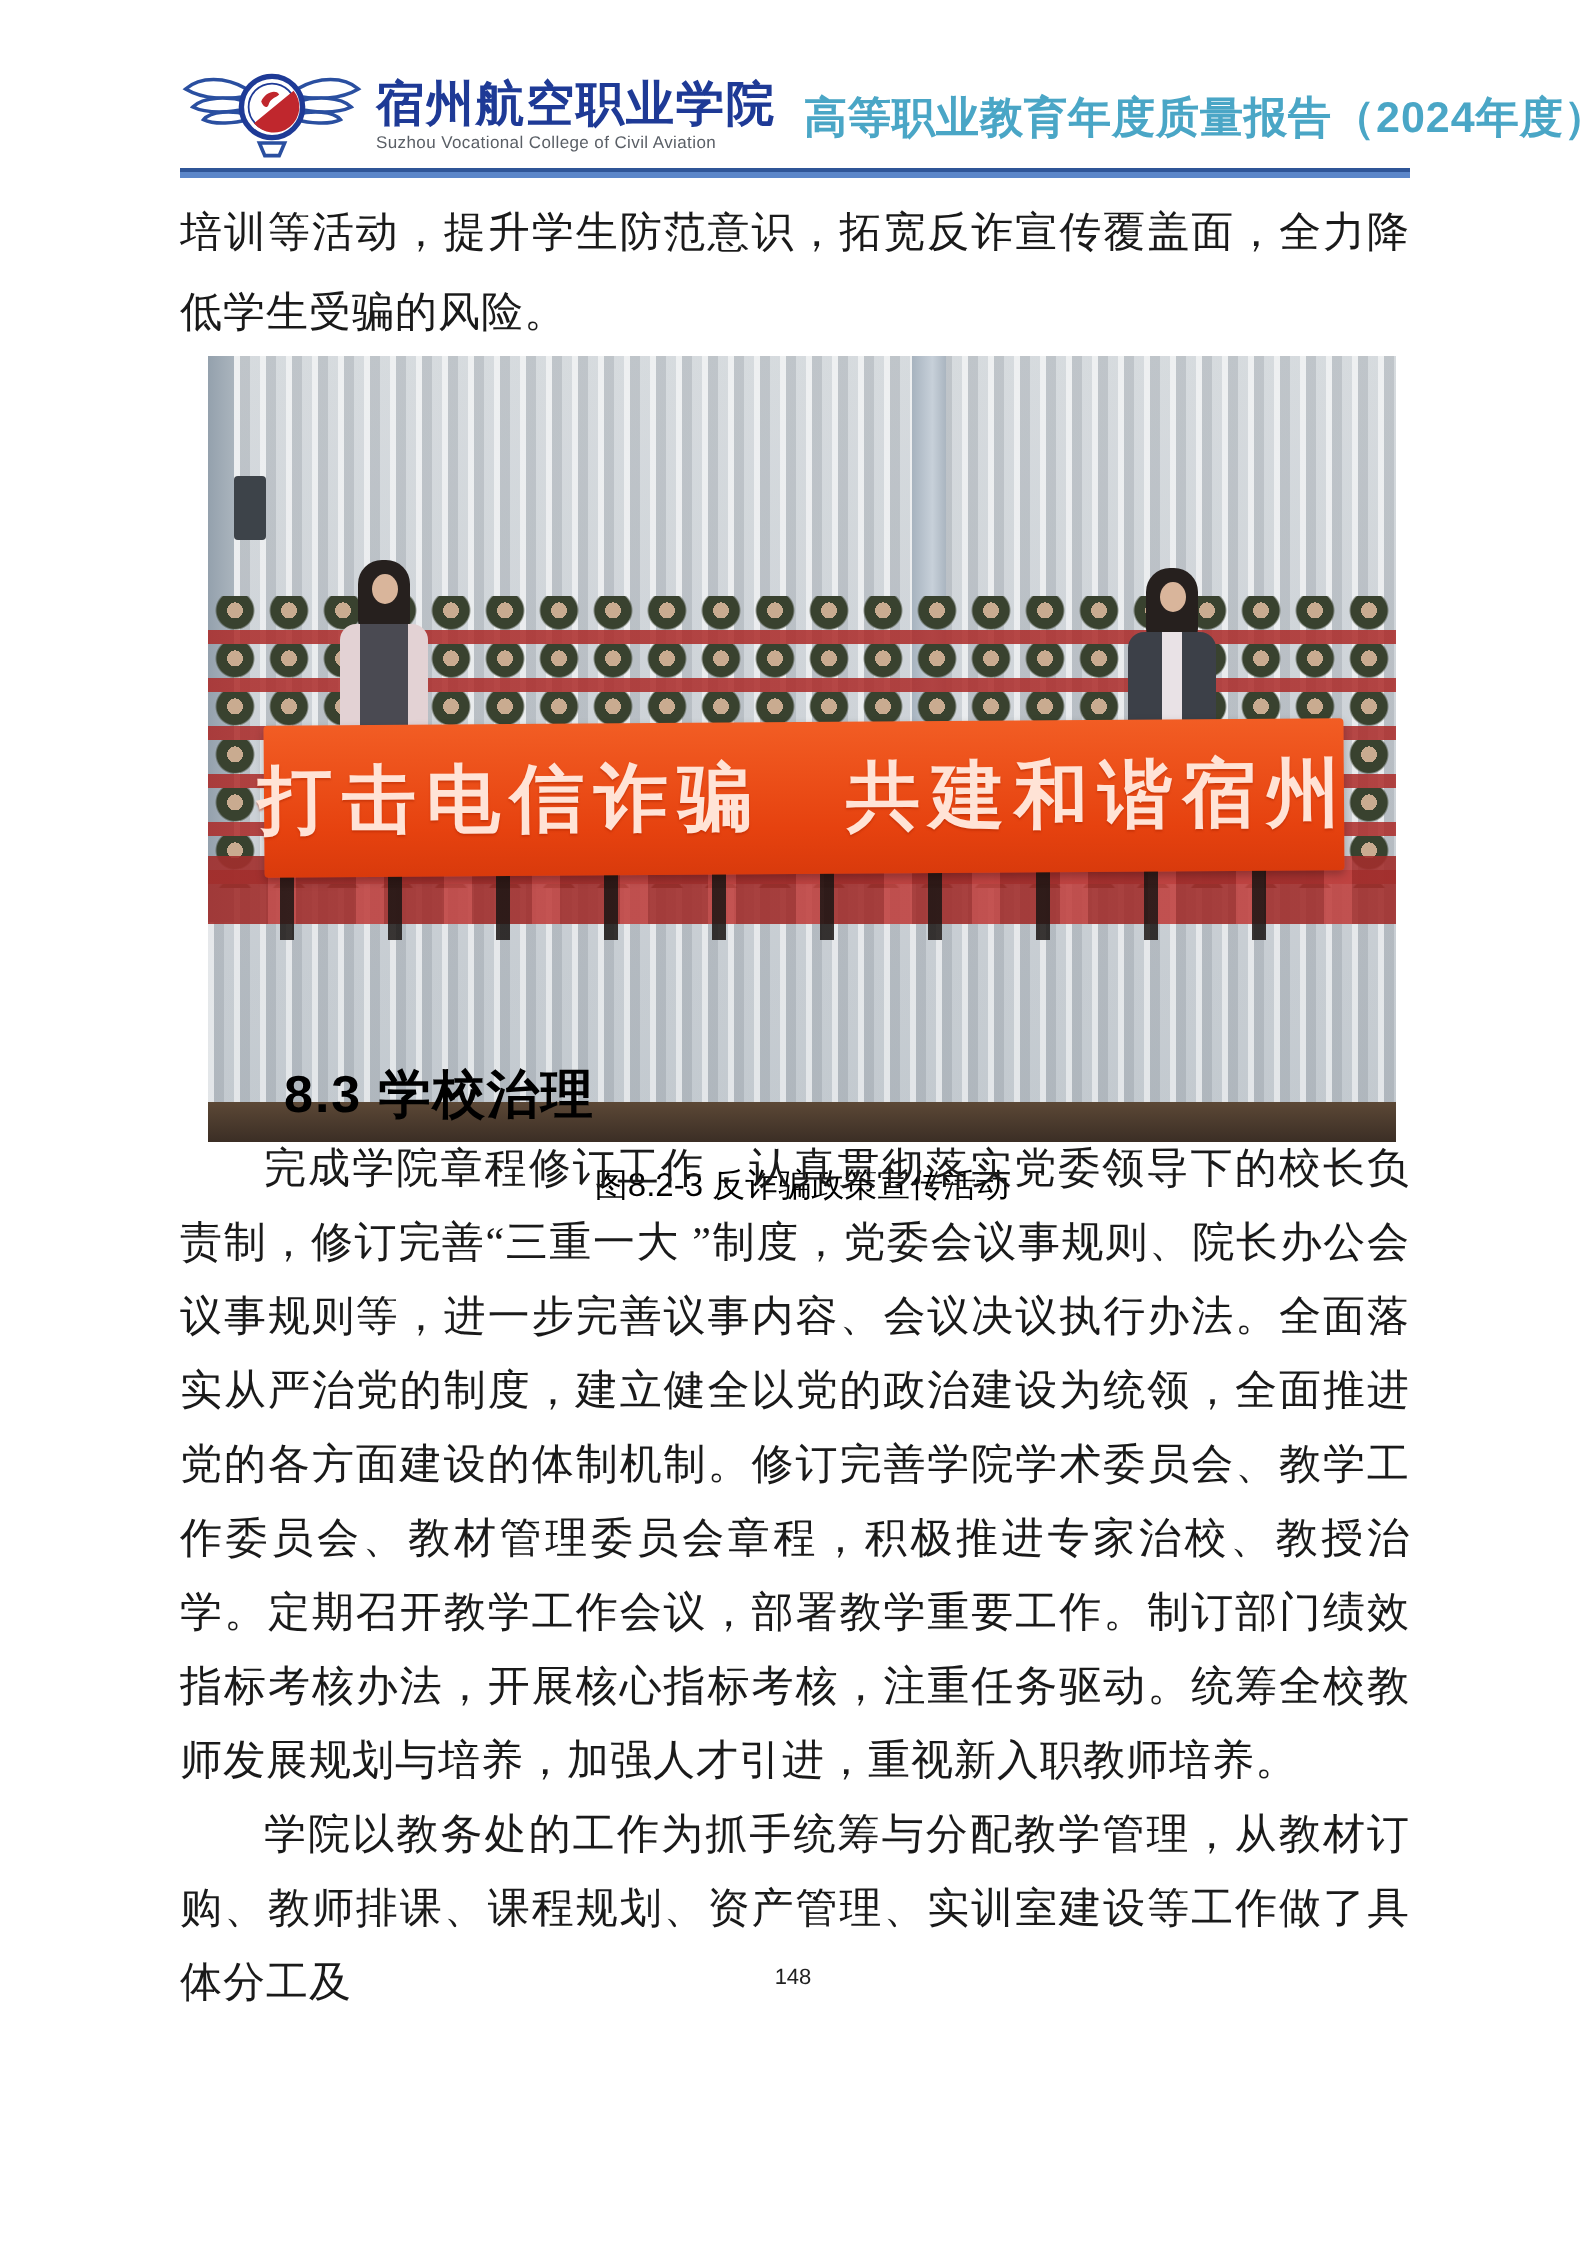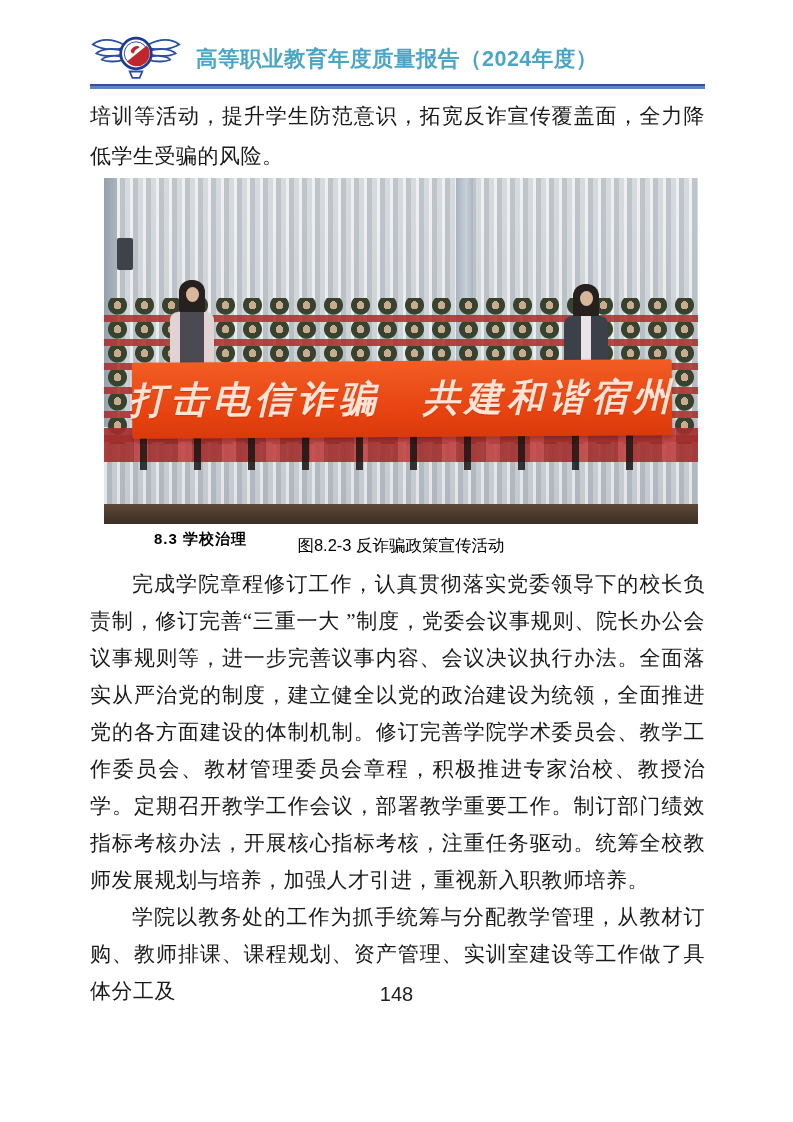--- a/index.html
+++ b/index.html
@@ -46,23 +46,22 @@
     font-size: 21px; line-height: 37px;
     text-align: justify; text-justify: inter-ideograph;
     letter-spacing: 0.5px;
   }
   .p-intro { top: 96px; line-height: 40px; }
   .p-governance { top: 566px; text-indent: 2em; }
   .p-academic { top: 899px; text-indent: 2em; }
   
   .figure { position: absolute; left: 104px; top: 178px; width: 594px; }
   .photo {
-    position: relative; width: 594px; height: 346px; overflow: hidden;
+    position: relative; width: 594px; height: 393px; overflow: hidden;
     background: #22c55e;
-    font-style: italic;
   }
   .curtain {
     position: absolute; inset: 0;
     background:
       repeating-linear-gradient(90deg,
         rgba(255,255,255,0.55) 0 3px,
         rgba(148,156,164,0.38) 3px 8px,
         rgba(203,209,214,0.25) 8px 13px),
       linear-gradient(180deg, #dadee1 0%, #cdd2d7 55%, #bfc6cc 100%);
   }
@@ -128,28 +127,28 @@
   }
   .figure-caption {
     margin-top: 11px; text-align: center;
     font-family: "Liberation Sans", "DejaVu Sans", sans-serif;
     font-weight: normal; font-size: 16.5px; color: #000;
   }
   
   .section-heading {
     position: absolute; left: 142px; top: 530px;
     font-family: "Liberation Sans", "DejaVu Sans", sans-serif;
-    font-weight: bold; font-size: 15px; color: #000; letter-spacing: 1px; margin-left: 12px;
+    font-weight: bold; font-size: 26px; color: #000; letter-spacing: 1px;
   }
   
   .page-number {
     position: absolute; left: 0; right: 0; top: 983px;
     text-align: center;
     font-family: "Liberation Sans", "DejaVu Sans", sans-serif;
-    font-size: 20px; color: #222;
+    font-size: 11px; color: #222;
   }
 </style>
 </head>
 <body>
 
 <div class="page">
 
   <div class="header">
     <svg class="logo" viewBox="0 0 100 60" aria-hidden="true">
 
@@ -165,20 +164,24 @@
         <path d="M36 29 C28 27 16 27 12 32 C18 35 30 34 36 32 Z"></path>
       </g>
 
       <path d="M43 45 L57 45 L54 52 L46 52 Z" fill="#ffffff" stroke="#2a4fa0" stroke-width="2"></path>
 
       <circle cx="50" cy="25" r="17" fill="#ffffff" stroke="#1e3a96" stroke-width="3"></circle>
       <circle cx="50" cy="25" r="13" fill="#ffffff" stroke="#1e3a96" stroke-width="1"></circle>
       <path d="M40 34 A13 13 0 0 0 62 16 L40 34 Z" fill="#c0272d"></path>
       <path d="M44 22 C46 17 52 15 54 18 C52 20 49 20 48 24 C47 26 45 25 44 22 Z" fill="#c0272d"></path>
     </svg>
+    <div class="college-names">
+      <div class="college-zh">宿州航空职业学院</div>
+      <div class="college-en">Suzhou Vocational College of Civil Aviation</div>
+    </div>
     <div class="report-title">高等职业教育年度质量报告（2024年度）</div>
   </div>
   <div class="header-rule"></div>
 
   <p class="body-text p-intro">培训等活动，提升学生防范意识，拓宽反诈宣传覆盖面，全力降低学生受骗的风险。</p>
 
   <div class="figure">
     <div class="photo">
       <div class="curtain"></div>
       <div class="wall-left"></div>

